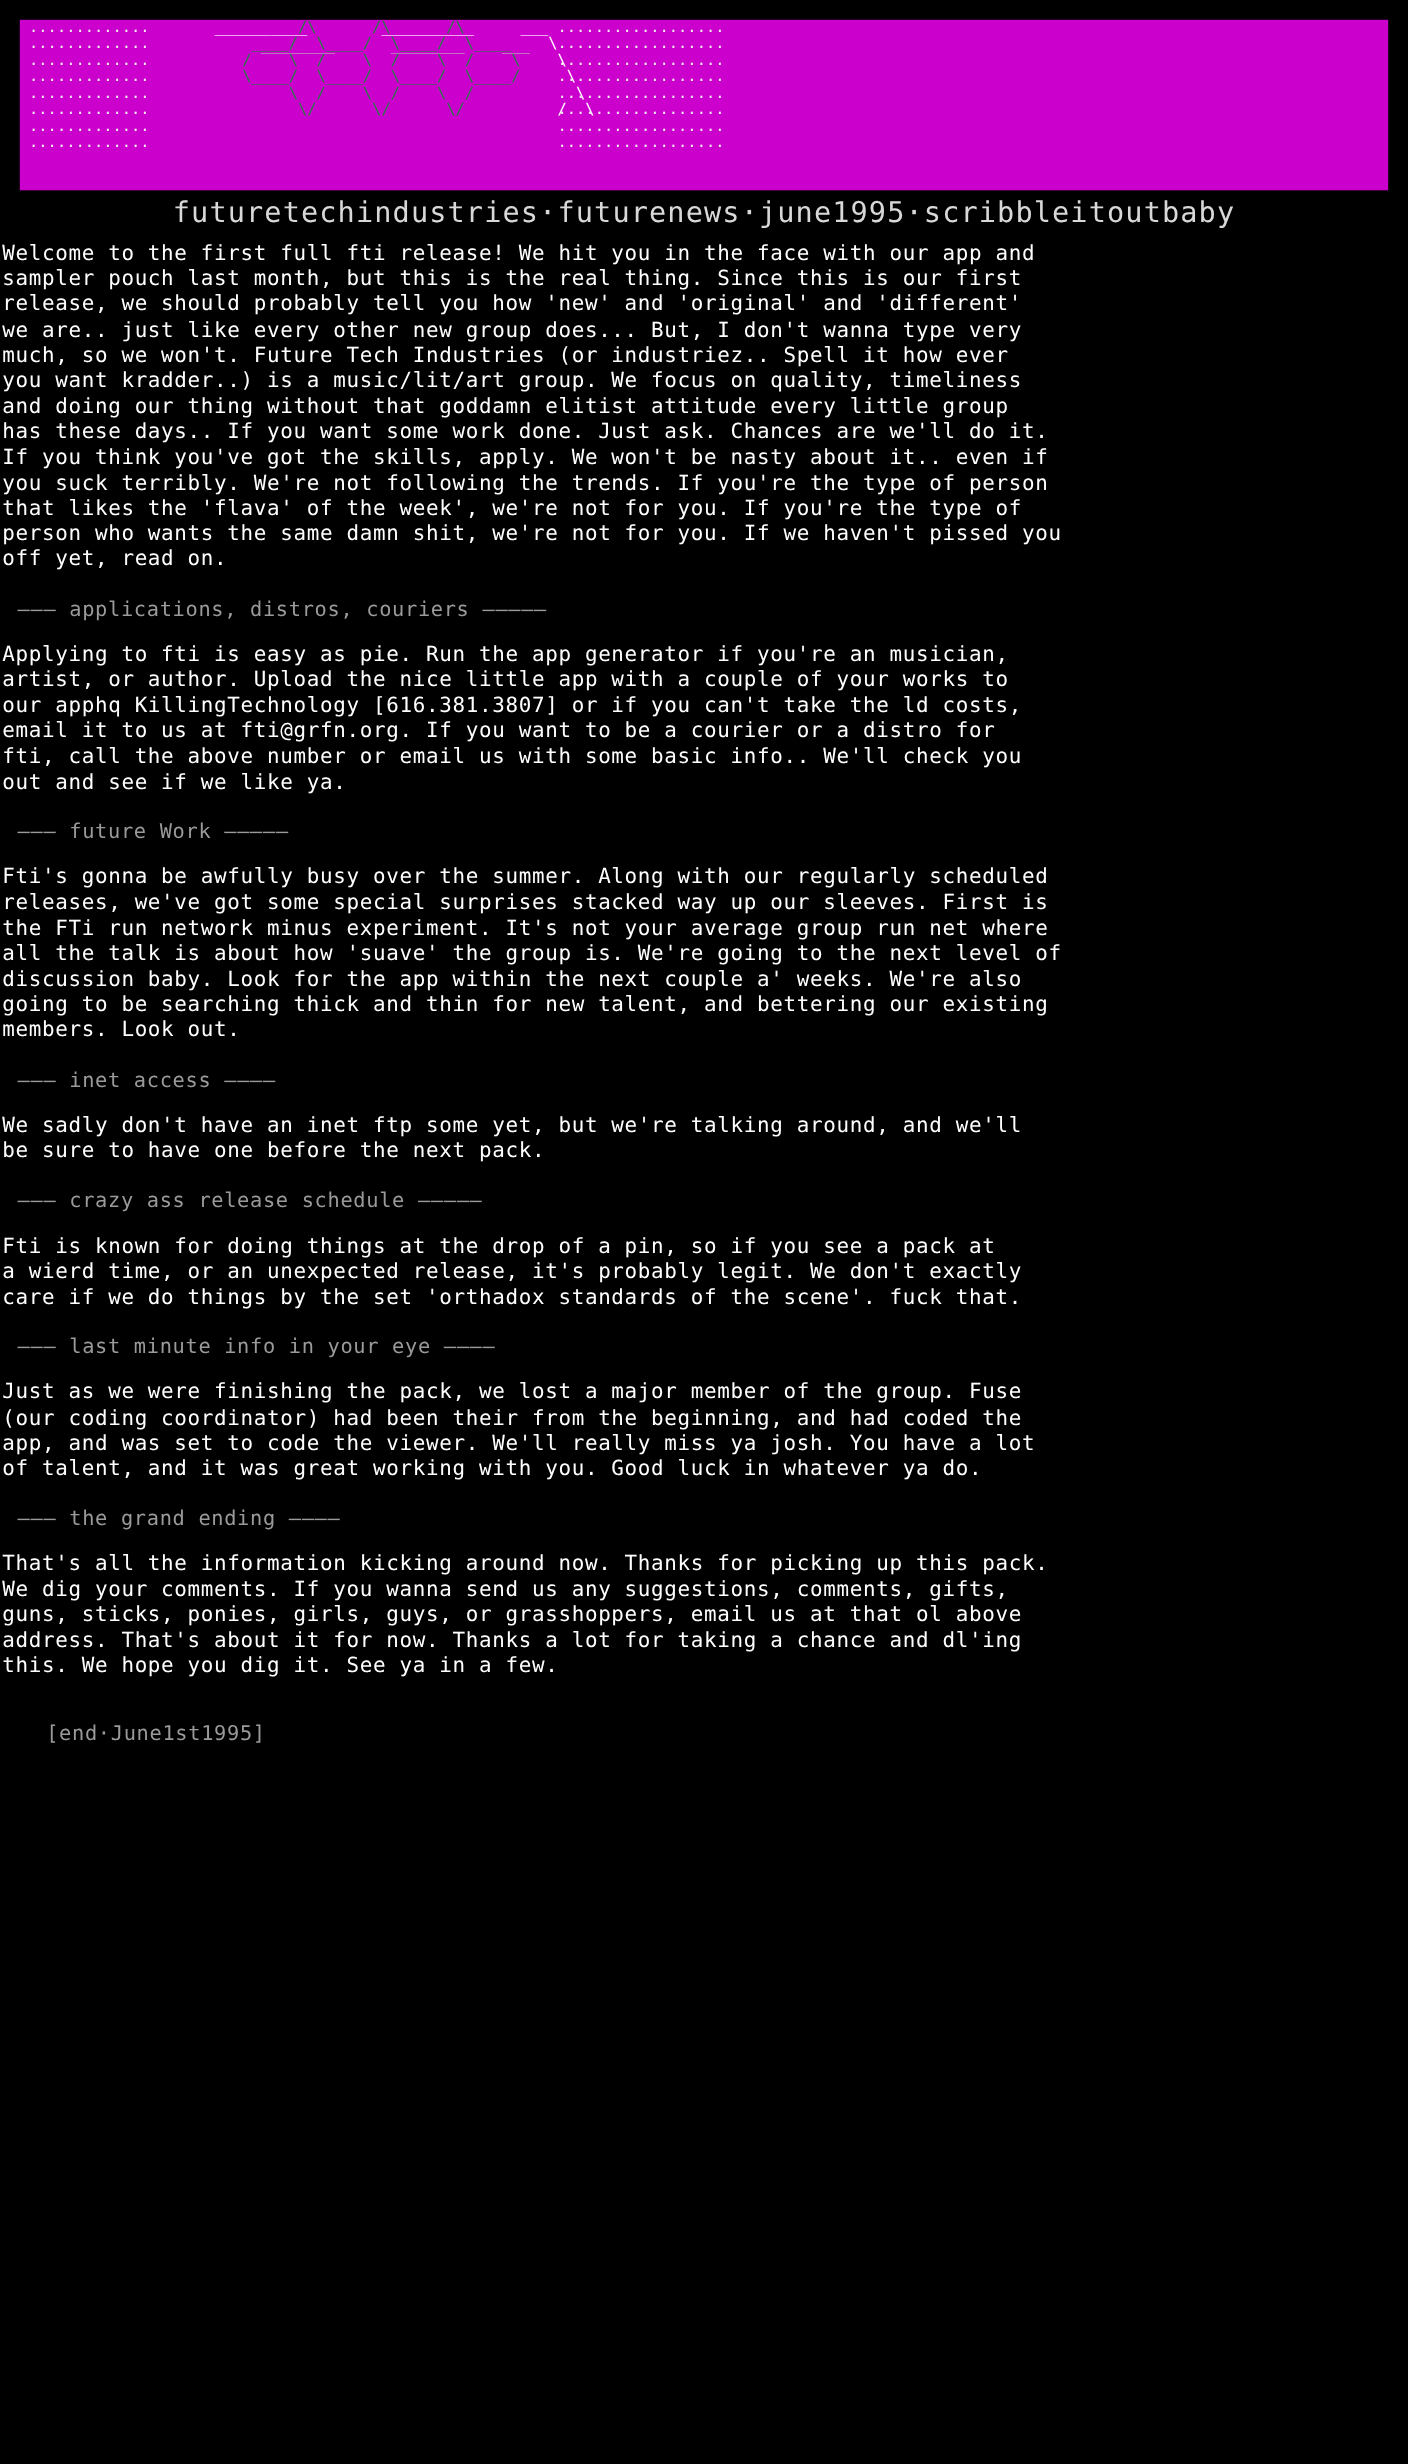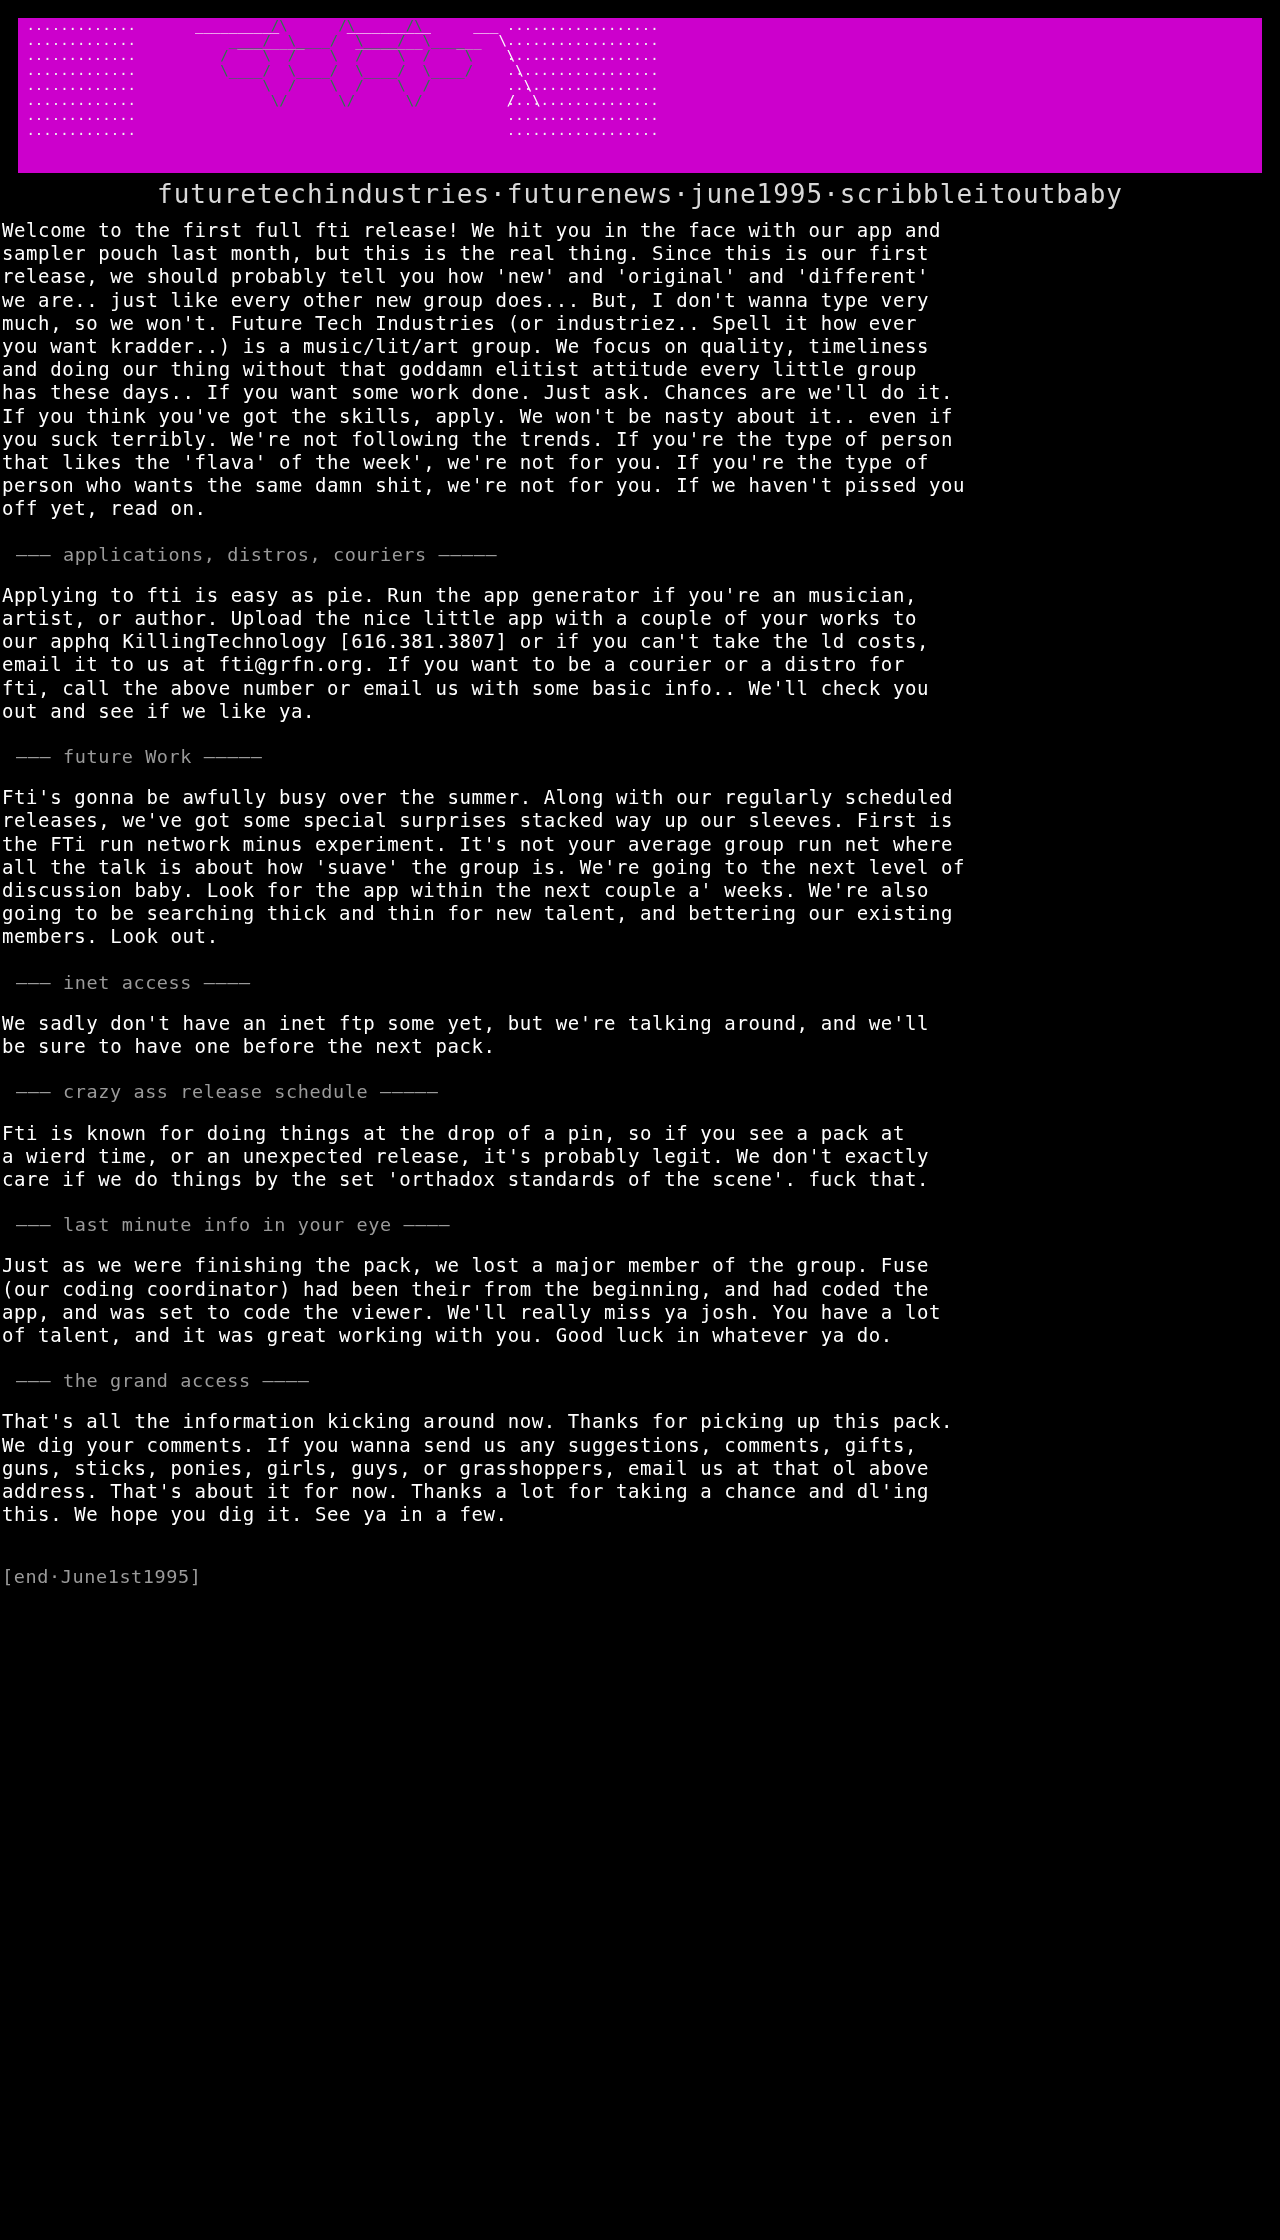--- a/index.html
+++ b/index.html
@@ -117,20 +117,21 @@
     color: #9a9a9a;
   }
   .footer {
     color: #9a9a9a;
     font-size: 18.5px;
     letter-spacing: 0.6px;
     padding-left: 2px;
     margin-top: 40px;
     margin-bottom: 10px;
     font-family: "DejaVu Sans Mono", monospace;
+    margin-left: 40px;
   }
 </style>
 </head>
 <body>
 
 <div class="page">
 
   <div class="banner">
     <pre class="dots"> .............                                            ..................
  .............                                            ..................
@@ -198,21 +199,21 @@
     <div class="para">Fti is known for doing things at the drop of a pin, so if you see a pack at
 a wierd time, or an unexpected release, it's probably legit. We don't exactly
 care if we do things by the set 'orthadox standards of the scene'. fuck that.</div>
 
     <div class="section-head"><span class="rule">———</span> <span>last minute info in your eye</span> <span class="rule">————</span></div>
     <div class="para">Just as we were finishing the pack, we lost a major member of the group. Fuse
 (our coding coordinator) had been their from the beginning, and had coded the
 app, and was set to code the viewer. We'll really miss ya josh. You have a lot
 of talent, and it was great working with you. Good luck in whatever ya do.</div>
 
-    <div class="section-head"><span class="rule">———</span> <span>the grand access</span> <span class="rule">————</span></div>
+    <div class="section-head"><span class="rule">———</span> <span>the grand ending</span> <span class="rule">————</span></div>
     <div class="para">That's all the information kicking around now. Thanks for picking up this pack.
 We dig your comments. If you wanna send us any suggestions, comments, gifts,
 guns, sticks, ponies, girls, guys, or grasshoppers, email us at that ol above
 address. That's about it for now. Thanks a lot for taking a chance and dl'ing
 this. We hope you dig it. See ya in a few.</div>
 
     <div class="footer">[end·June1st1995]</div>
   </div>
 </div>
 

